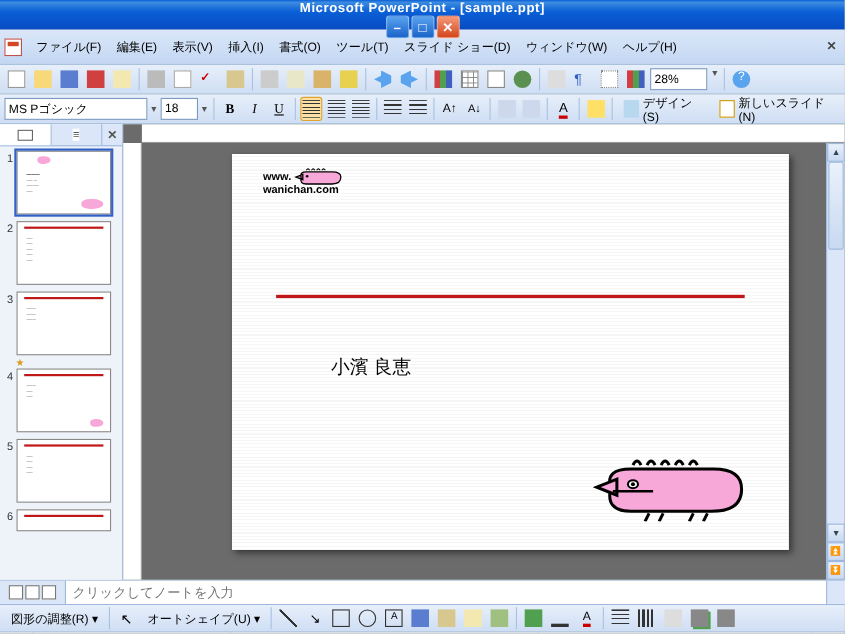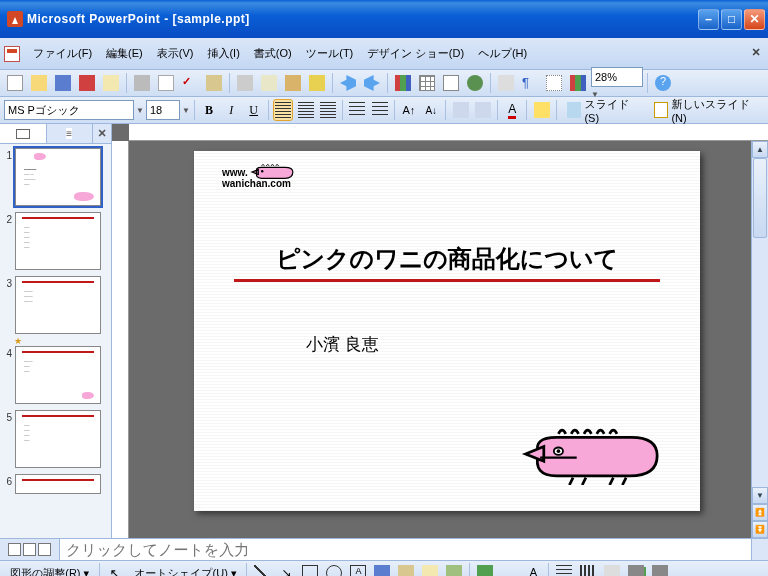--- a/index.html
+++ b/index.html
@@ -1,19 +1,19 @@
 <!DOCTYPE html>
 <html><head>
 <meta charset="utf-8">
 <style>
 * { margin: 0; padding: 0; box-sizing: border-box; font-family: "MS PGothic", "Tahoma", sans-serif; }
 body { width: 768px; height: 576px; overflow: hidden; background: #ece9d8; font-size: 11px; }
 
 
-.titlebar { height: 38px; background: linear-gradient(to bottom, #0a5fd6 0%, #3b8be0 8%, #0a5fd6 40%, #084bc2 100%); display: flex; align-items: center; padding: 0 3px; color: #fff; }
+.titlebar { height: 27px; background: linear-gradient(to bottom, #0a5fd6 0%, #3b8be0 8%, #0a5fd6 40%, #084bc2 100%); display: flex; align-items: center; padding: 0 3px; color: #fff; flex-direction: column; }
 .titlebar .app-icon { width: 16px; height: 16px; background: #d24726; margin: 0 4px; position: relative; border-radius: 2px; }
 .titlebar .app-icon:after { content:""; position:absolute; inset:3px; background:#fff; clip-path: polygon(20% 100%, 80% 100%, 50% 30%); }
 .titlebar .title { font-weight: bold; font-size: 12px; flex: 1; letter-spacing: .5px; }
 .titlebar .winbtns { display: flex; gap: 2px; }
 .titlebar .winbtn { width: 21px; height: 21px; border-radius: 3px; border: 1px solid #fff6; display:flex; align-items:center; justify-content:center; color:#fff; font-weight:bold; font-size:12px; }
 .winbtn.min, .winbtn.max { background: linear-gradient(#5aa3ef,#1a63c9); }
 .winbtn.close { background: linear-gradient(#f59a7a,#d4451a); }
 
 
 .menubar { height: 32px; background: linear-gradient(#dbe7f8,#c3d7f3); display: flex; align-items: center; padding: 0 4px; border-bottom:1px solid #9db8dc; }
@@ -22,21 +22,21 @@
 .menubar .item { padding: 3px 7px; color:#000; }
 .menubar .closex { margin-left:auto; width:16px; height:16px; color:#444; font-weight:bold; text-align:center; }
 
 
 .toolbar { height: 27px; background: linear-gradient(#e7effa,#cfdef4); border-bottom:1px solid #9db8dc; display:flex; align-items:center; padding:0 4px; gap:2px; }
 .tb-btn { width:22px; height:22px; display:flex; align-items:center; justify-content:center; border-radius:3px; }
 .tb-sep { width:1px; height:20px; background:#a9c0e2; margin:0 2px; }
 .ico { width:16px; height:16px; display:block; }
 .font-select { height:20px; border:1px solid #7b9ac0; background:#fff; font-size:11px; padding:0 3px; }
 .zoom-select { height:20px; width:52px; border:1px solid #7b9ac0; background:#fff; font-size:11px; padding:0 3px; }
-.rowflex { display:flex; gap:3px;flex-direction:column; }
+.rowflex { display:flex; gap:3px; }
 .txtbtn { padding:0 6px; height:22px; display:flex; align-items:center; gap:3px; }
 
 
 .workarea { display:flex; height: 414px; }
 .thumbpanel { width:112px; background:#eef3fa; border-right:1px solid #9db8dc; display:flex; flex-direction:column; }
 .tabstrip { height:20px; display:flex; border-bottom:1px solid #9db8dc; background:#dbe7f8; }
 .tab { flex:1; border-right:1px solid #9db8dc; display:flex; align-items:center; justify-content:center; }
 .tab.active { background:#fff; }
 .tab span { width:14px; height:10px; border:1px solid #666; background:#fff; display:block; }
 .tab.outline span { border:none; width:auto; height:auto; font-size:10px; color:#555; }
@@ -53,33 +53,33 @@
 
 .editor { flex:1; background:#6b6b6b; position:relative; display:flex; flex-direction:column; }
 .ruler-h { height:17px; background:#fff; border-bottom:1px solid #999; margin-left:17px; position:relative; }
 .ruler-v { width:17px; background:#fff; border-right:1px solid #999; position:absolute; top:17px; bottom:0; left:0; }
 .canvas-wrap { flex:1; position:relative; overflow:hidden; }
 .slide { position:absolute; left:65px; top:10px; width:506px; height:360px; background:#fff; box-shadow:3px 3px 6px rgba(0,0,0,.5); background-image:repeating-linear-gradient(#fff 0 2px,#f6f6f6 2px 3px); }
 .slide .logo { position:absolute; top:16px; left:28px; font-size:10px; font-weight:bold; color:#000; line-height:11px; }
 .slide .logo-croc { position:absolute; top:10px; left:56px; width:48px; height:22px; }
 .slide h1 { position:absolute; top:92px; left:40px; right:40px; font-size:24px; color:#000; font-weight:bold; text-align:center; padding-bottom:6px; }
 .slide .redline { position:absolute; top:128px; left:40px; right:40px; height:3px; background:#c01818; }
-.slide .body { position:absolute; top:180px; left:112px; font-size:17px; color:#000; line-height:28px; }
+.slide .body { position:absolute; top:180px; left:90px; font-size:17px; color:#000; line-height:28px; }
 .slide .copyright { position:absolute; bottom:14px; left:0; right:0; text-align:center; font-size:9px; color:#666; }
 .croc-big { position:absolute; bottom:26px; right:30px; width:150px; height:64px; }
 .scroll-v { position:absolute; right:0; top:17px; bottom:0; width:17px; background:#dbe7f8; border-left:1px solid #9db8dc; }
 .scroll-btn { height:17px; background:linear-gradient(#eaf1fb,#c8d9f1); border:1px solid #9db8dc; display:flex; align-items:center; justify-content:center; font-size:8px; color:#345; }
 .scroll-thumb { position:absolute; top:17px; left:1px; right:1px; height:80px; background:linear-gradient(#eaf1fb,#c8d9f1); border:1px solid #9db8dc; border-radius:2px; }
 .scroll-nav { position:absolute; bottom:0; left:0; right:0; }
 
 
 .notes { height:22px; background:#fff; border-top:1px solid #9db8dc; display:flex; }
 .view-btns { width:60px; background:#dbe7f8; border-right:1px solid #9db8dc; display:flex; align-items:center; justify-content:center; gap:2px; }
 .view-btns span { width:13px; height:13px; border:1px solid #777; background:#fff; }
-.notes input { flex:1; border:none; padding:2px 6px; font-size:15px; color:#888; outline:none; }
+.notes input { flex:1; border:none; padding:2px 6px; font-size:12px; color:#888; outline:none; }
 .scroll-h { width:17px; background:#dbe7f8; border-left:1px solid #9db8dc; }
 
 
 .drawbar { height:26px; background:linear-gradient(#e7effa,#cfdef4); border-top:1px solid #9db8dc; border-bottom:1px solid #9db8dc; display:flex; align-items:center; padding:0 4px; gap:2px; }
 
 
 .statusbar { height:22px; background:linear-gradient(#e7effa,#cfdef4); display:flex; align-items:center; font-size:11px; }
 .status-cell { padding:0 12px; border-right:1px solid #b8c9e2; height:100%; display:flex; align-items:center; }
 
 
@@ -106,21 +106,22 @@
 </div>
 
 <div class="menubar">
   <div class="doc-icon"></div>
   <div class="item">ファイル(F)</div>
   <div class="item">編集(E)</div>
   <div class="item">表示(V)</div>
   <div class="item">挿入(I)</div>
   <div class="item">書式(O)</div>
   <div class="item">ツール(T)</div>
-  <div class="item">デザイン ショー(D)</div>
+  <div class="item">スライド ショー(D)</div>
+  <div class="item">ウィンドウ(W)</div>
   <div class="item">ヘルプ(H)</div>
   <div class="closex">✕</div>
 </div>
 
 <div class="toolbar">
   <div class="tb-btn">
       <span class="ico c-new"></span>
     </div>
   <div class="tb-btn">
       <span class="ico c-open"></span>
@@ -253,21 +254,21 @@
   <div class="tb-btn">
       <span style="font-size:12px;border-bottom:3px solid #c00">A</span>
     </div>
   <div class="tb-sep"></div>
   <div class="tb-btn">
       <span class="ico" style="background:#ffe067"></span>
     </div>
   <div class="tb-sep"></div>
   <div class="txtbtn">
       <span class="ico" style="background:#b8d8f0"></span>
-      <span>スライド(S)</span>
+      <span>デザイン(S)</span>
     </div>
   <div class="txtbtn">
       <span class="ico" style="background:#fff;border:1px solid #c90"></span>
       <span>新しいスライド(N)</span>
     </div>
 </div>
 
 <div class="workarea">
 
   <div class="thumbpanel">
@@ -324,29 +325,28 @@
         <div class="thumb" style="height:20px;overflow:hidden">
             <div class="tline"></div>
           </div>
         </div>
     </div>
   </div>
 
   <div class="editor">
     <div class="ruler-h"></div>
     <div class="ruler-v"></div>
-    <div class="canvas-wrap" style="margin-left:17px">
+    <div class="canvas-wrap" style="margin-left:34px">
       <div class="slide">
         <div class="logo"><span>www.</span><br><span>wanichan.com</span></div>
         <svg class="logo-croc" viewBox="0 0 60 28">
           <path d="M8 14 Q6 8 14 8 L44 8 Q54 8 54 14 Q54 22 44 22 L14 22 Q6 22 8 14 Z M2 14 L10 11 L10 17 Z" fill="#f7a8d8" stroke="#000" stroke-width="1.5"></path>
           <path d="M14 6 Q16 3 18 6 M20 6 Q22 3 24 6 M26 6 Q28 3 30 6 M32 6 Q34 3 36 6" fill="none" stroke="#000" stroke-width="1.2"></path>
           <circle cx="15" cy="13" r="1.5" fill="#000"></circle>
         </svg>
-        <h1>ピンクのワニの商品化について</h1>
         <div class="redline"></div>
         <div class="body">
           <div>小濱 良恵</div>
         </div>
         <svg class="croc-big" viewBox="0 0 160 70">
           <path d="M18 36 Q12 18 38 18 L120 18 Q148 18 148 38 Q148 60 118 60 L38 60 Q12 60 18 36 Z" fill="#f7a8d8" stroke="#000" stroke-width="3"></path>
           <path d="M4 36 L24 28 L24 44 Z" fill="#f7a8d8" stroke="#000" stroke-width="3"></path>
           <path d="M40 14 Q44 6 48 14 M54 14 Q58 6 62 14 M68 14 Q72 6 76 14 M82 14 Q86 6 90 14 M96 14 Q100 6 104 14" fill="none" stroke="#000" stroke-width="3"></path>
           <ellipse cx="40" cy="33" rx="5" ry="4" fill="#fff" stroke="#000" stroke-width="2"></ellipse>
           <circle cx="40" cy="33" r="2" fill="#000"></circle>

